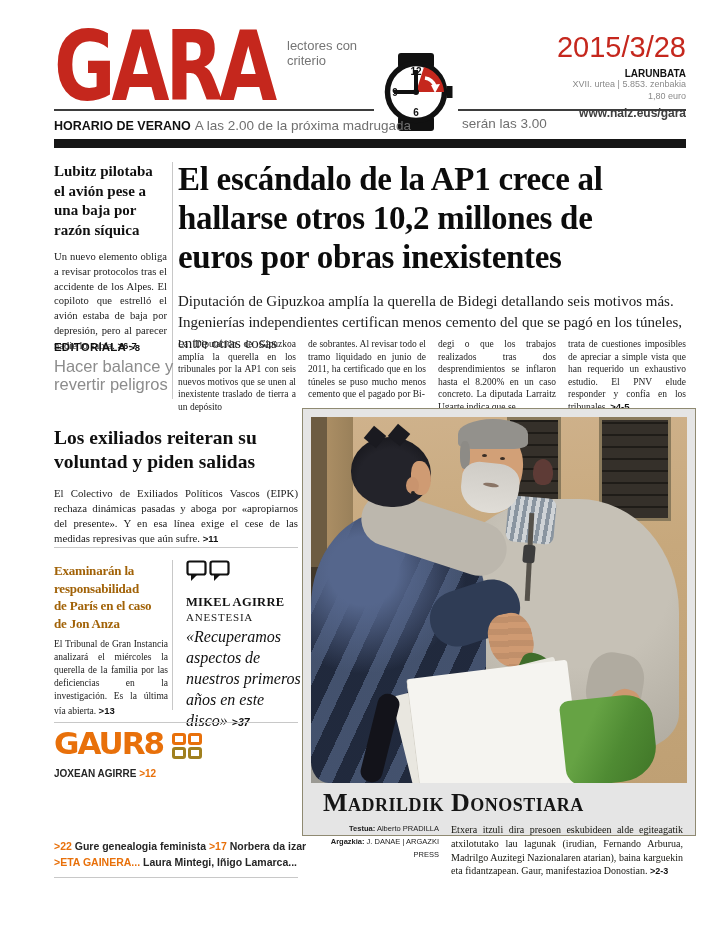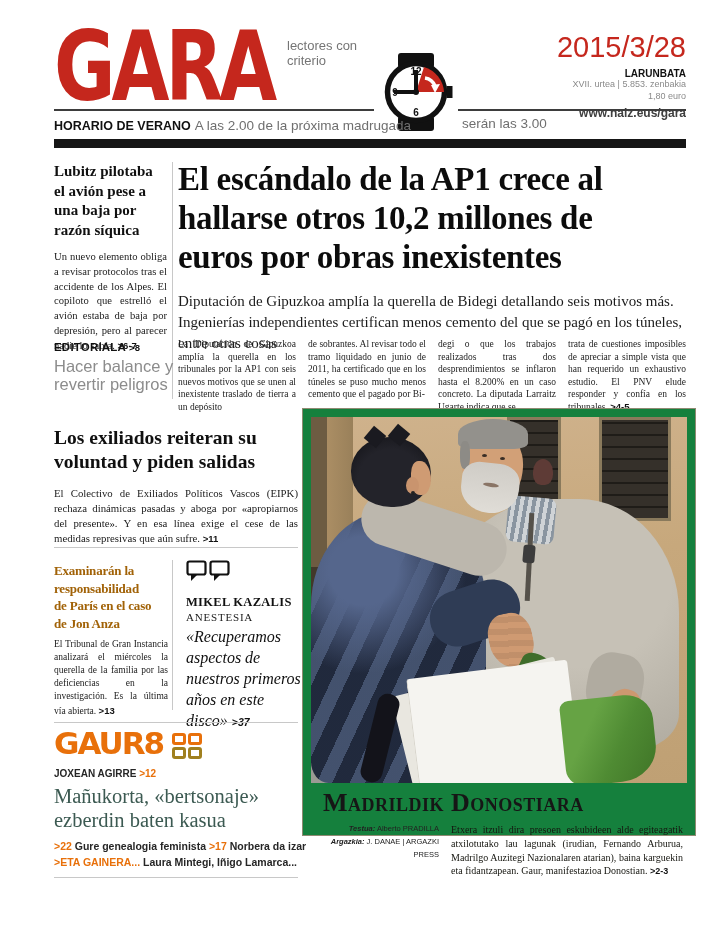--- a/index.html
+++ b/index.html
@@ -65,27 +65,27 @@
   .g8logo { font-family:"DejaVu Sans", sans-serif; font-weight:bold; font-size:31px; line-height:1; letter-spacing:-2px; color:#e8700a; }
   .g8grid { display:grid; grid-template-columns:14px 14px; gap:2px; margin-left:9px; margin-top:5px; }
   .g8grid span { height:12px; border:3px solid #e8700a; border-radius:3px; }
   .g8grid span.gold { border-color:#a0801f; }
   .g8author { left:54px; top:768px; font-family:"Liberation Sans", sans-serif; font-weight:bold; font-size:10px; color:#262626; }
   .oref { color:#e8700a; }
   .g8head { left:54px; top:784px; width:252px; font-size:20.5px; line-height:1.18; color:#3c5a52; }
   .g8teasers { left:54px; top:839px; font-family:"Liberation Sans", sans-serif; font-weight:bold; font-size:10.5px; line-height:1.5; color:#262626; white-space:nowrap; }
 
   
-  .photobox { left:302px; top:408px; width:394px; height:428px; background:#15803d; border:1px solid #8f8a72; padding:8px; }
+  .photobox { left:302px; top:408px; width:394px; height:428px; background:#e5e5e5; border:1px solid #8f8a72; padding:8px; }
   .photo { position:relative; width:376px; height:366px; overflow:hidden; background:#c7a87c; }
   .photo div { position:absolute; }
   .ps-title { font-variant:small-caps; font-size:26px; font-weight:600; letter-spacing:0.5px; color:#161616; margin:5px 0 0 12px; }
   .ps-row { display:flex; margin-top:5px; }
   .ps-credits { width:140px; padding-right:12px; text-align:right; font-family:"Liberation Sans", sans-serif; font-size:7.5px; line-height:1.7; color:#222; }
-  .ps-credits b { font-weight:bold;font-style:italic; }
+  .ps-credits b { font-weight:bold; }
   .ps-caption { flex:1; font-size:10px; line-height:1.38; text-align:justify; color:#15150f; padding-right:4px; }
   .ps-caption .ref { font-size:9px; }
 
   
   .wall { inset:0; background:linear-gradient(175deg,#cfb28c 0%,#c7a87c 40%,#bfa074 100%); }
   .pil1 { left:0; top:0; width:16px; height:100%; background:#6d5c42; }
   .pil2 { left:16px; top:0; width:26px; height:100%; background:linear-gradient(90deg,#ab8e64,#99805a); }
   .door { left:0; top:150px; width:44px; height:216px; background:#42382a; }
   .win { background:#35302a; border:3px solid #8a7a5c;
          background-image:repeating-linear-gradient(0deg, transparent 0 10px, #1f1c18 10px 12px); }
@@ -234,21 +234,21 @@
 
   <div class="abs vrule" style="left:172px; top:560px; height:150px;"></div>
 
   <div class="abs kaz">
     <svg width="46" height="24" viewBox="0 0 46 24">
       <rect x="1.5" y="1.5" width="18" height="13" rx="2" fill="#fff" stroke="#111" stroke-width="2.2"></rect>
       <polygon points="5,14 5,21 12,14" fill="#111"></polygon>
       <rect x="24.5" y="1.5" width="18" height="13" rx="2" fill="#fff" stroke="#111" stroke-width="2.2"></rect>
       <polygon points="28,14 28,21 35,14" fill="#111"></polygon>
     </svg>
-    <div class="kaz-name">MIKEL KAZALIS</div>
+    <div class="kaz-name">MIKEL AGIRRE</div>
     <div class="kaz-cat">ANESTESIA</div>
   </div>
   <div class="abs kaz-quote">
     <span>«Recuperamos aspectos de nuestros primeros años en este disco»</span>
     <span class="ref">&gt;37</span>
   </div>
 
   <div class="abs hrule" style="left:54px; top:722px; width:244px;"></div>
 
   <div class="abs g8row">
@@ -257,21 +257,20 @@
       <span></span>
         <span></span>
         <span class="gold"></span>
         <span class="gold"></span>
     </span>
   </div>
   <div class="abs g8author">
     <span>JOXEAN AGIRRE</span>
     <span class="oref">&gt;12</span>
   </div>
-  <div class="abs g8head">Mañukorta, «bertsonaje» ezberdin baten kasua</div>
   <div class="abs g8teasers">
     <div>
       <span class="oref">&gt;22</span>
       <span>Gure genealogia feminista</span>
       <span class="oref">&gt;17</span>
       <span>Norbera da izar</span>
     </div>
     <div>
       <span class="oref">&gt;ETA GAINERA...</span>
       <span>Laura Mintegi, Iñigo Lamarca...</span>

